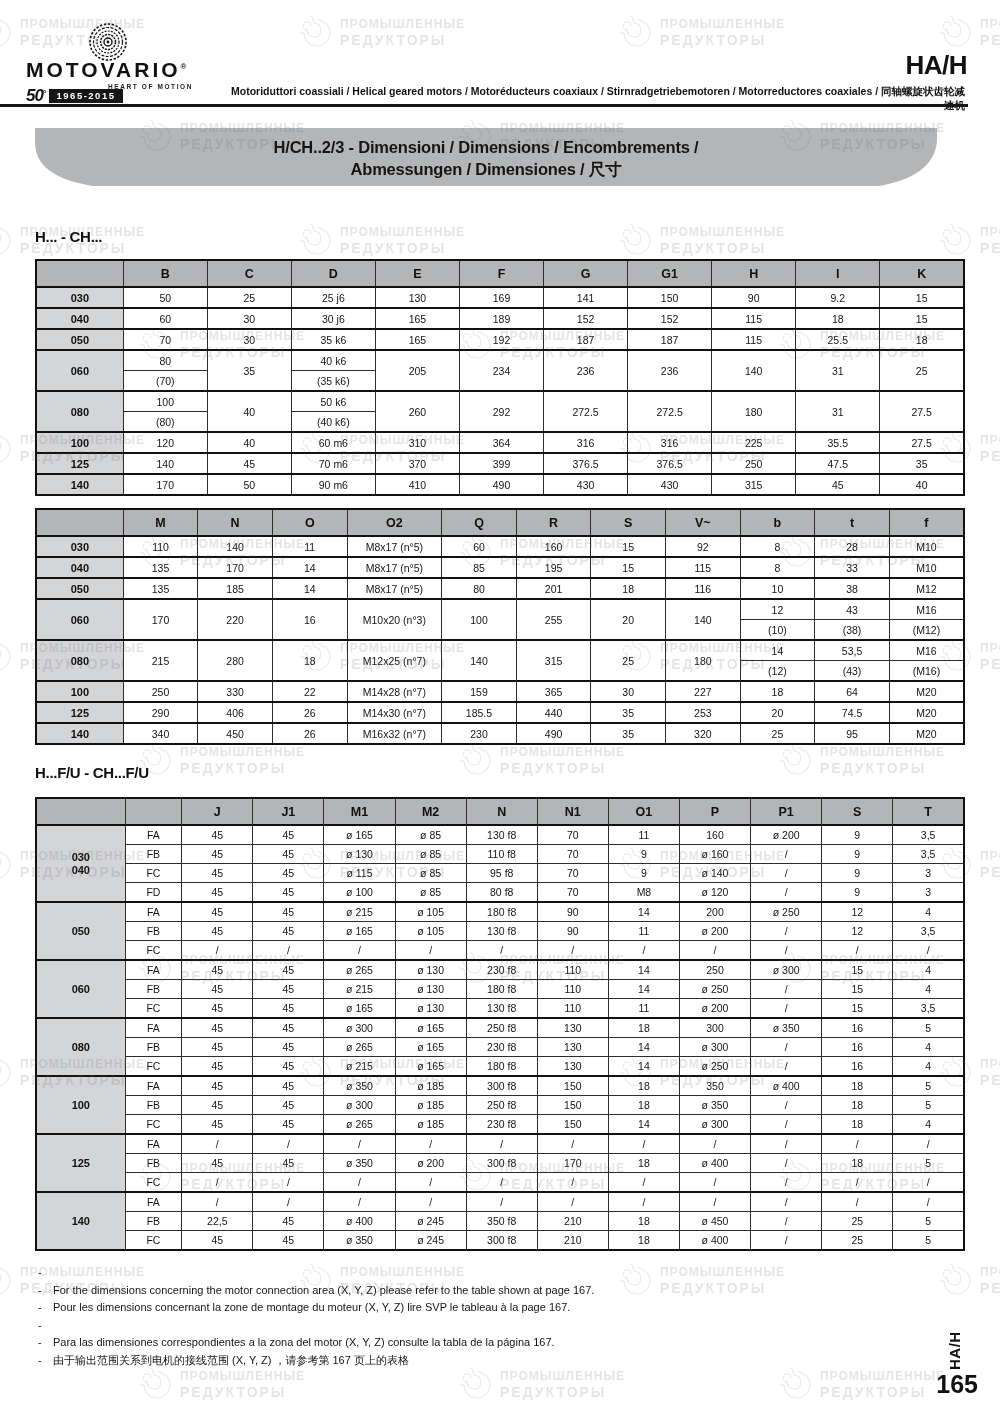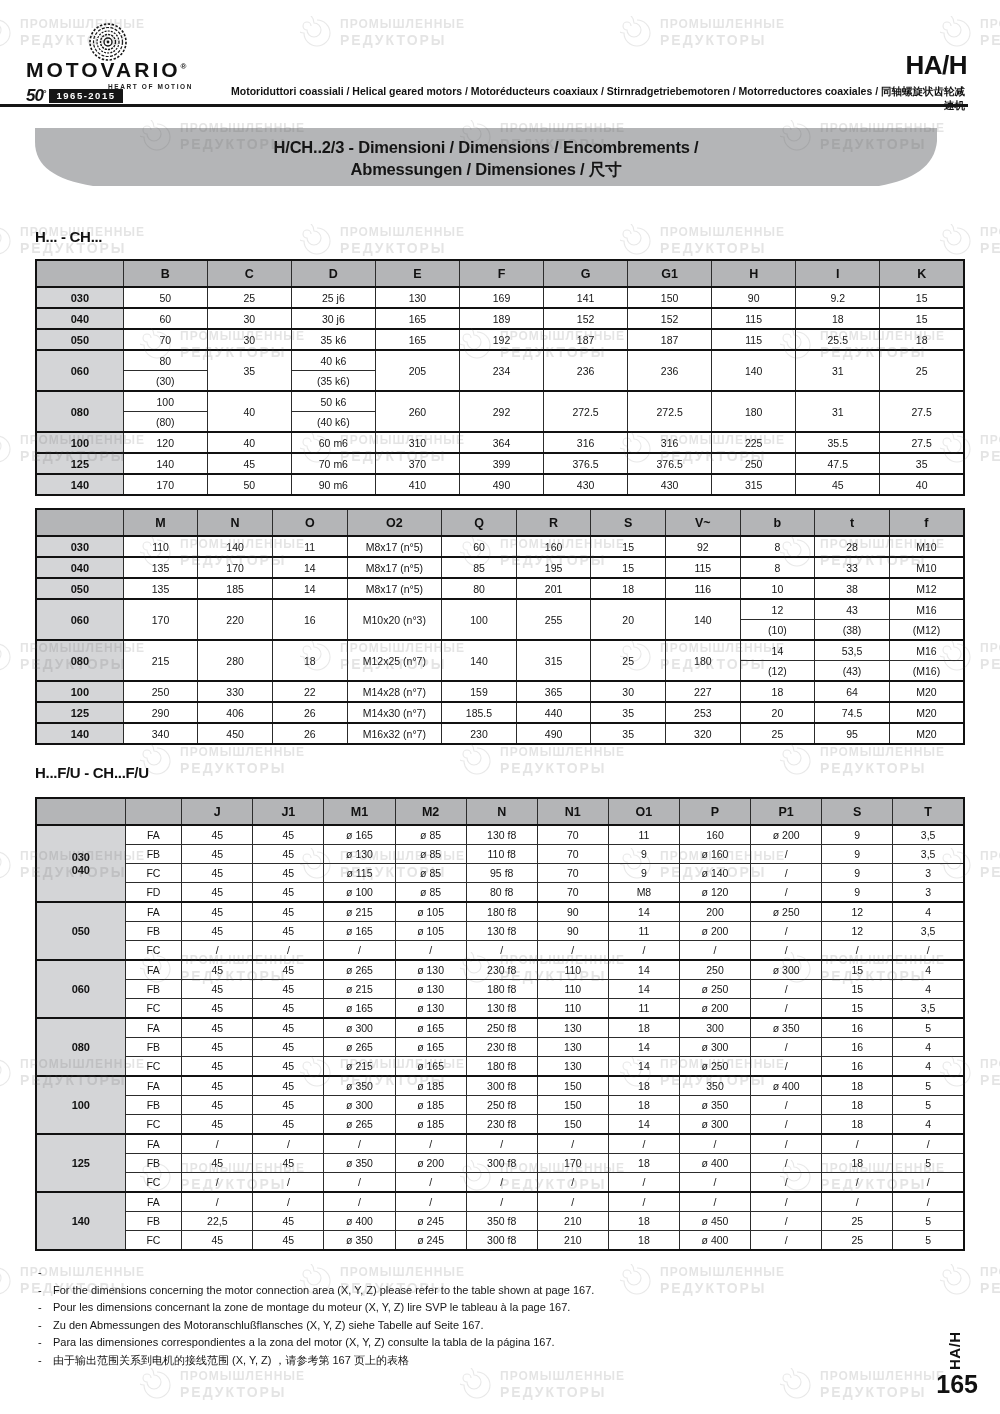--- a/index.html
+++ b/index.html
@@ -165,21 +165,21 @@
             <td>40 k6</td>
             <td rowspan="2">205</td>
             <td rowspan="2">234</td>
             <td rowspan="2">236</td>
             <td rowspan="2">236</td>
             <td rowspan="2">140</td>
             <td rowspan="2">31</td>
             <td rowspan="2">25</td>
           </tr>
           <tr>
-            <td>(30)</td>
+            <td>(70)</td>
             <td>(35 k6)</td>
           </tr>
           <tr class="r-start">
             <td class="lbl" rowspan="2">080</td>
             <td>100</td>
             <td rowspan="2">40</td>
             <td>50 k6</td>
             <td rowspan="2">260</td>
             <td rowspan="2">292</td>
             <td rowspan="2">272.5</td>
@@ -769,21 +769,20 @@
       <li>
         <span class="dash">-</span>
         <span class="txt">For the dimensions concerning the motor connection area (X, Y, Z) please refer to the table shown at page 167.</span>
       </li>
       <li>
         <span class="dash">-</span>
         <span class="txt">Pour les dimensions concernant la zone de montage du moteur (X, Y, Z) lire SVP le tableau à la page 167.</span>
       </li>
       <li>
         <span class="dash">-</span>
-        <span class="txt">Zu den Abmessungen des Motoranschlußflansches (X, Y, Z) siehe Tabelle auf Seite 167.</span>
       </li>
       <li>
         <span class="dash">-</span>
         <span class="txt">Para las dimensiones correspondientes a la zona del motor (X, Y, Z) consulte la tabla de la página 167.</span>
       </li>
       <li>
         <span class="dash">-</span>
         <span class="txt">由于输出范围关系到电机的接线范围 (X, Y, Z) ，请参考第 167 页上的表格</span>
       </li>
     </ul>

